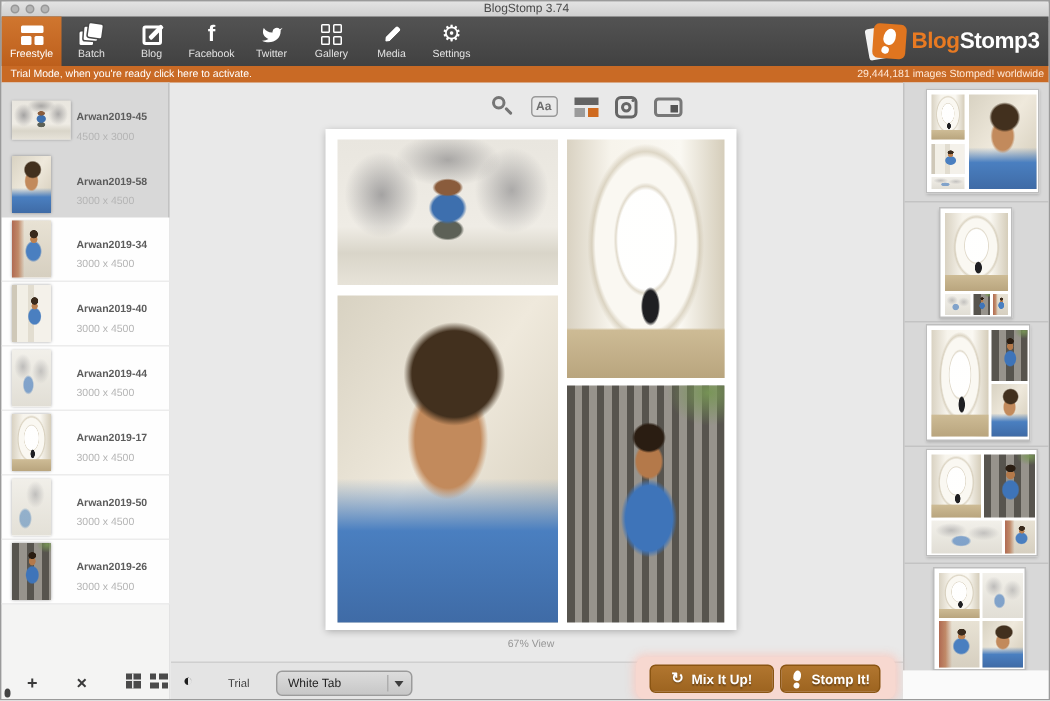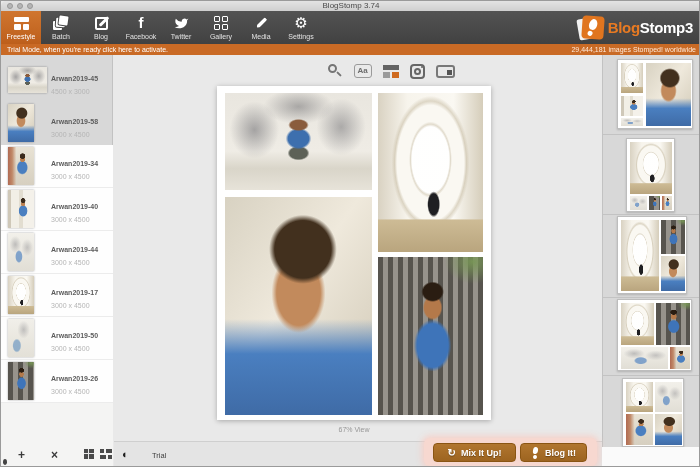--- a/index.html
+++ b/index.html
@@ -428,28 +428,33 @@
       <span class="ph ph-arch" style="left:3px;top:3px;width:27px;height:30px;"></span>
       <span class="ph ph-sketch" style="left:32px;top:3px;width:27px;height:30px;"></span>
       <span class="ph ph-brick" style="left:3px;top:35px;width:27px;height:31px;"></span>
       <span class="ph ph-face" style="left:32px;top:35px;width:27px;height:31px;"></span>
     </div>
   </div>
 
   <div class="bottombar">
     <span class="moon">◐</span>
     <span class="styles-label">Trial</span>
+    <span class="select">
+      <span class="select-val">White Tab</span>
+      <span class="select-div"></span>
+      <span class="select-arrow"></span>
+    </span>
   </div>
   <div class="pinkglow"></div>
   <button class="btn btn-mix">
     <span class="mix-ic">↻</span>
     <span>Mix It Up!</span>
   </button>
   <button class="btn btn-stomp">
     <span class="stomp-ic foot">
         <span class="sole"></span>
         <span class="heel"></span>
       </span>
-    <span>Blog It!</span>
+    <span>Stomp It!</span>
   </button>
   <div class="bottom-right-white"></div>
 
 </div>
 
 </body></html>

